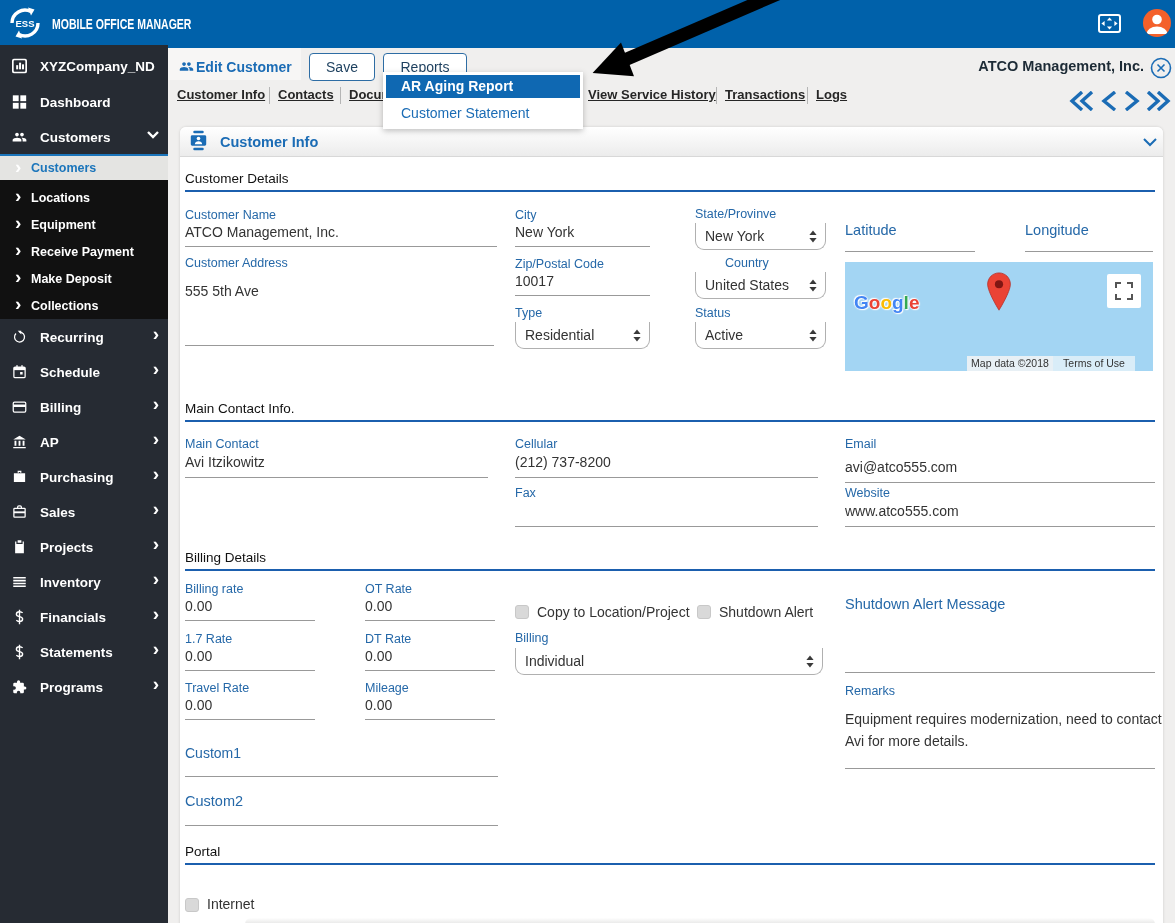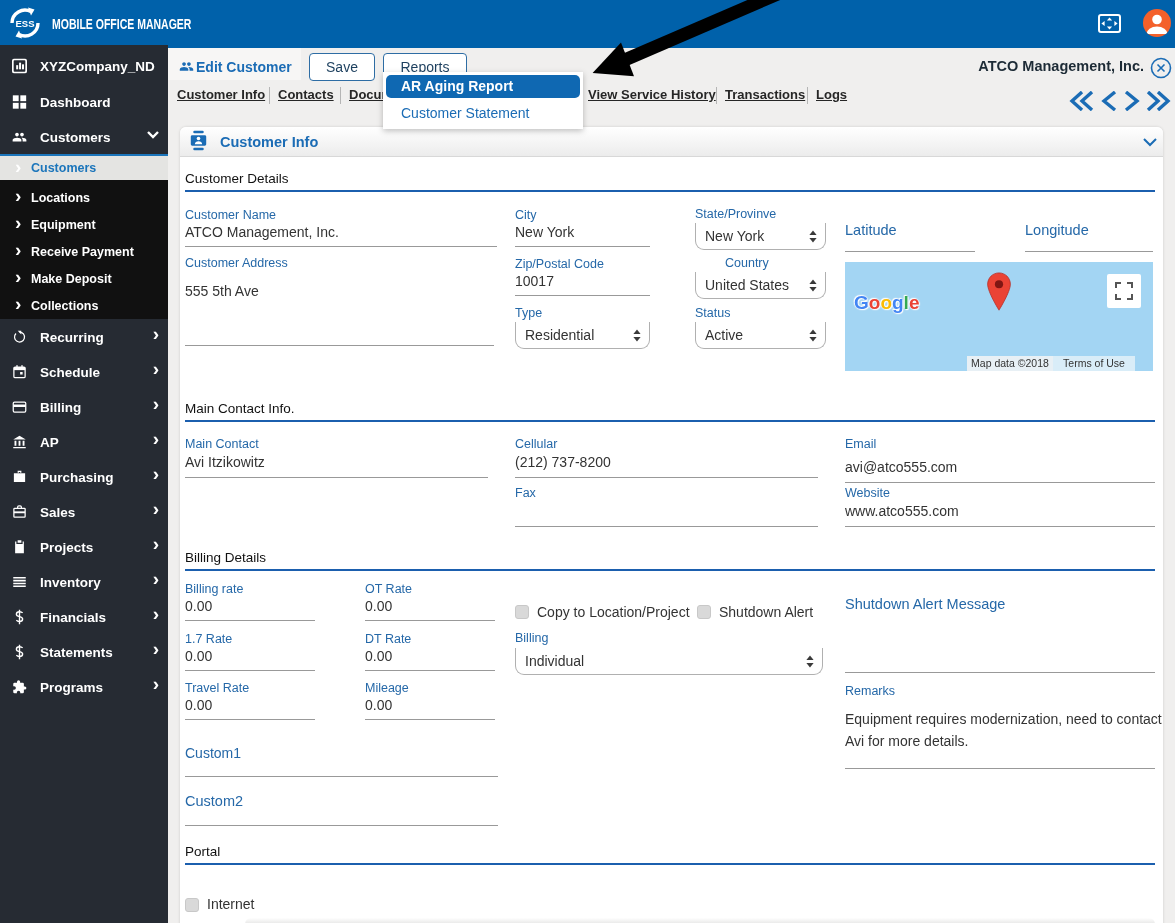--- a/index.html
+++ b/index.html
@@ -33,21 +33,21 @@
 #cardhdr { height:30px; border-radius:6px 6px 0 0; background:linear-gradient(#ffffff,#ececec); border-bottom:1px solid #d8d8d8; position:relative; }
 #cardhdr .t { position:absolute; left:40px; top:7px; color:#1b6cb5; font-size:14.5px; font-weight:bold; }
 #content { position:relative; padding:0 8px 0 5px; }
 .sechead { font-size:13.5px; color:#111; padding-top:14px; }
 .bluehr { height:2px; background:#1b5fae; margin-top:4px; }
 .flabel { color:#2568a8; font-size:12.5px; }
 .fval { color:#333; font-size:14px; }
 .uline { border-bottom:1px solid #999; }
 .dd { position:absolute; border:1px solid #b0b0b0; border-top:none; border-radius:0 0 9px 9px; font-size:14px; color:#333; }
 #dropdown { position:absolute; left:383px; top:72px; width:200px; height:57px; background:#fff; box-shadow:0 2px 6px rgba(0,0,0,0.25); z-index:40; }
-#ddi1 { position:absolute; left:3px; top:3px; right:3px; height:23px; background:#0f68b2; border-radius:5px; color:#fff; font-weight:bold; font-size:14px; line-height:23px; padding-left:15px; }
+#ddi1 { position:absolute; left:3px; top:3px; right:3px; height:23px; background:#0f68b2; border-radius:0; color:#fff; font-weight:bold; font-size:14px; line-height:23px; padding-left:15px; }
 #ddi2 { position:absolute; left:3px; top:33px; color:#1b6cb5; font-size:14px; padding-left:15px; }
 #arrow { position:absolute; left:560px; top:0; z-index:50; }
 .cb { position:absolute; width:14px; height:14px; background:#d9d9d9; border:1px solid #c8c8c8; border-radius:3px; }
 .spn { position:absolute; right:8px; top:7px; }
 #map { position:absolute; left:660px; top:70px; width:308px; height:109px; background:#a3d5f3; overflow:hidden; }
 .gword span { font-weight:bold; font-size:19px; font-family:"Liberation Sans", sans-serif; text-shadow:0 0 2px #fff, 0 0 2px #fff, 1px 1px 1px #fff, -1px -1px 1px #fff; }
 #mappin { position:absolute; left:140px; top:10px; }
 #mapfs { position:absolute; right:12px; top:12px; width:34px; height:34px; background:#fff; border-radius:2px; }
 #mapdata { position:absolute; left:122px; bottom:0; width:86px; background:rgba(245,245,245,0.85); font-size:10.5px; color:#333; padding:1px 0 2px; text-align:center; }
 #mapterms { position:absolute; right:18px; bottom:0; width:82px; background:rgba(235,244,250,0.75); font-size:10.5px; color:#333; padding:1px 0 2px; text-align:center; }

